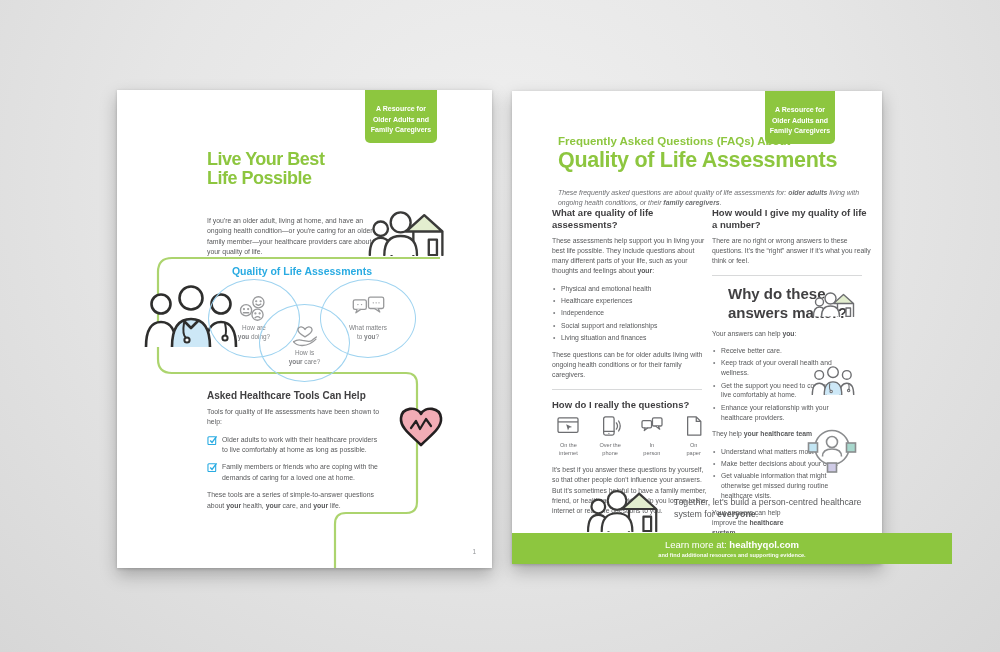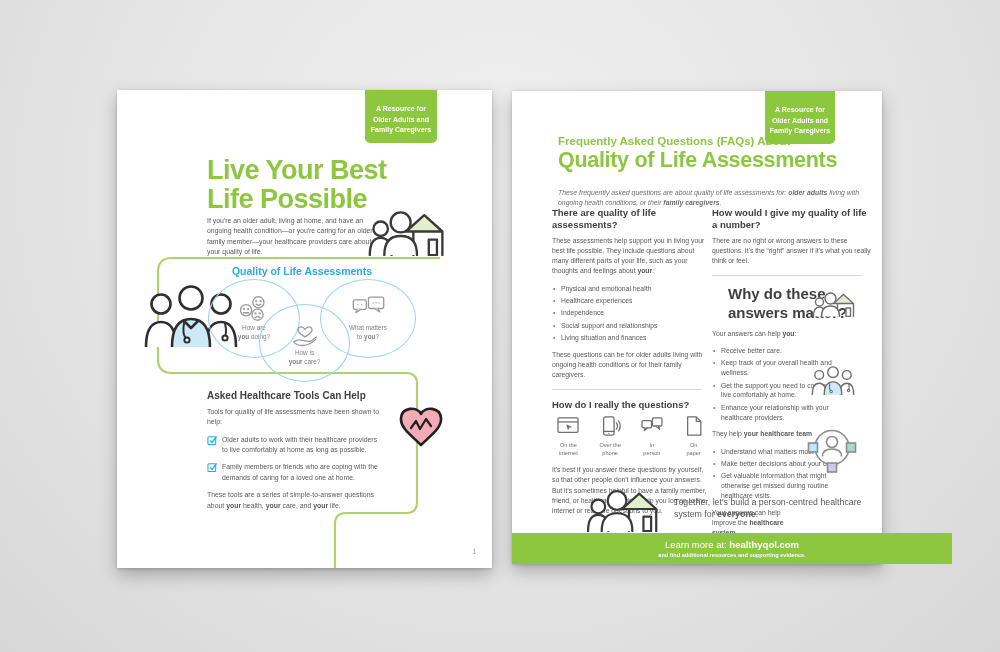--- a/index.html
+++ b/index.html
@@ -10,21 +10,21 @@
         box-shadow:0 7px 16px rgba(0,0,0,.25), 0 1px 3px rgba(0,0,0,.18);}
   #page1{left:117px;top:90px;width:375px;height:478px;}
   #page2{left:512px;top:91px;width:370px;height:473px;}
   .badge{position:absolute;top:0;background:#8DC63F;color:#fff;font-weight:bold;
          font-size:7px;line-height:1.5;text-align:center;border-radius:0 0 5px 5px;
          padding:14px 4px 7px;}
   #page1 .badge{left:248px;width:64px;}
   #page2 .badge{left:253px;width:62px;}
 
   
-  .p1-title{position:absolute;left:90px;top:48px;font-size:27px;line-height:1.08;
+  .p1-title{position:absolute;left:90px;top:48px;font-size:18px;line-height:1.08;
             font-weight:bold;color:#8DC63F;letter-spacing:-.5px;}
   .p1-intro{position:absolute;left:90px;top:119px;width:166px;font-size:6.9px;
             line-height:1.5;color:#58595B;}
   .icon-house1{position:absolute;left:250px;top:117px;width:80px;height:49px;}
   .greenpath{position:absolute;left:0;top:0;pointer-events:none;}
   .diagram-title{position:absolute;left:60px;top:175px;width:250px;text-align:center;
                  font-size:10.5px;font-weight:bold;color:#29ABE2;}
   .icon-doctors{position:absolute;left:24px;top:193px;width:100px;height:64px;}
   .circle{position:absolute;border:1.4px solid #9ED3F0;border-radius:50%;
           display:flex;flex-direction:column;align-items:center;justify-content:center;}
@@ -199,21 +199,21 @@
 
 <div class="page" id="page2">
 
   <div class="badge">A Resource for<br>Older Adults and<br>Family Caregivers</div>
 
   <div class="p2-kicker">Frequently Asked Questions (FAQs) About</div>
   <div class="p2-title">Quality of Life Assessments</div>
   <p class="p2-intro">These frequently asked questions are about quality of life assessments for: <b>older adults</b> living with ongoing health conditions, or their <b>family caregivers</b>.</p>
 
   <div class="col" id="col1">
-    <h3>There are quality of life assessments?</h3>
+    <h3>What are quality of life assessments?</h3>
     <p>These assessments help support you in living your best life possible. They include questions about many different parts of your life, such as your thoughts and feelings about <b>your</b>:</p>
     <ul>
       <li>Physical and emotional health</li>
       <li>Healthcare experiences</li>
       <li>Independence</li>
       <li>Social support and relationships</li>
       <li>Living situation and finances</li>
     </ul>
     <p>These questions can be for older adults living with ongoing health conditions or for their family caregivers.</p>
     <hr class="divider">

